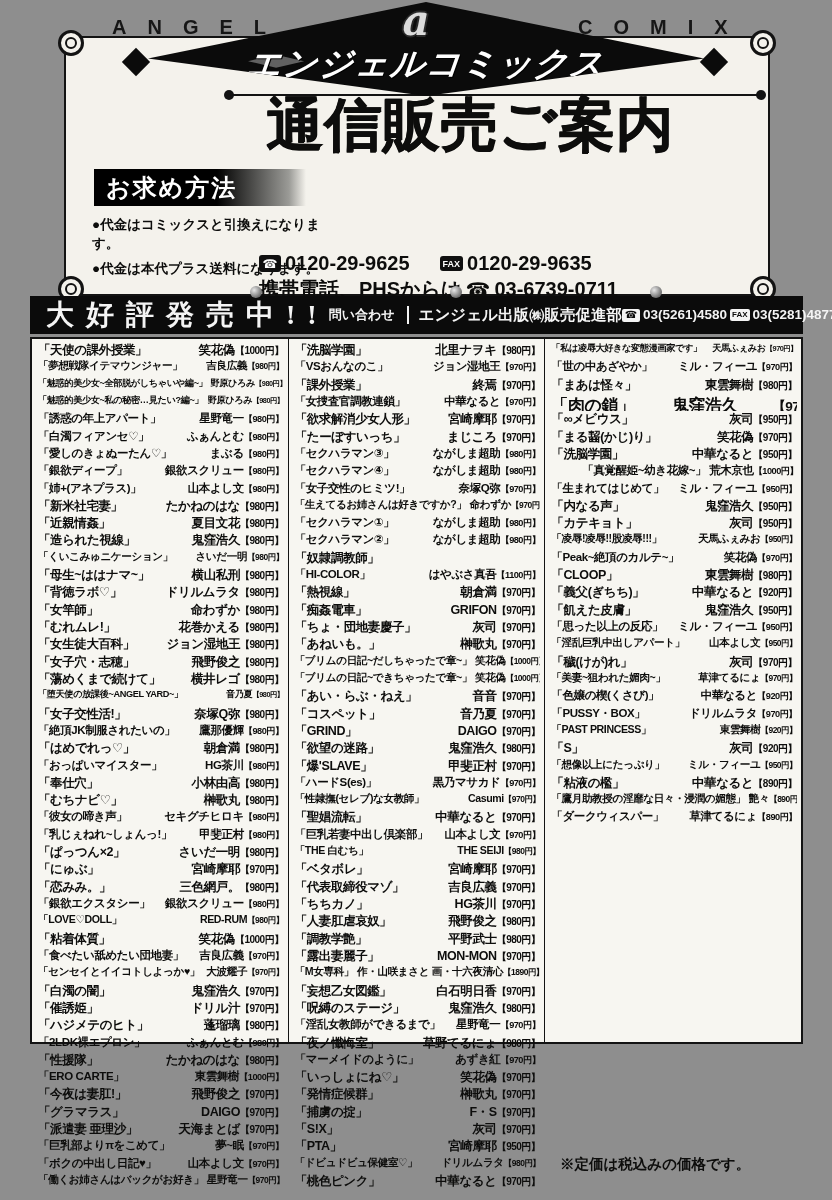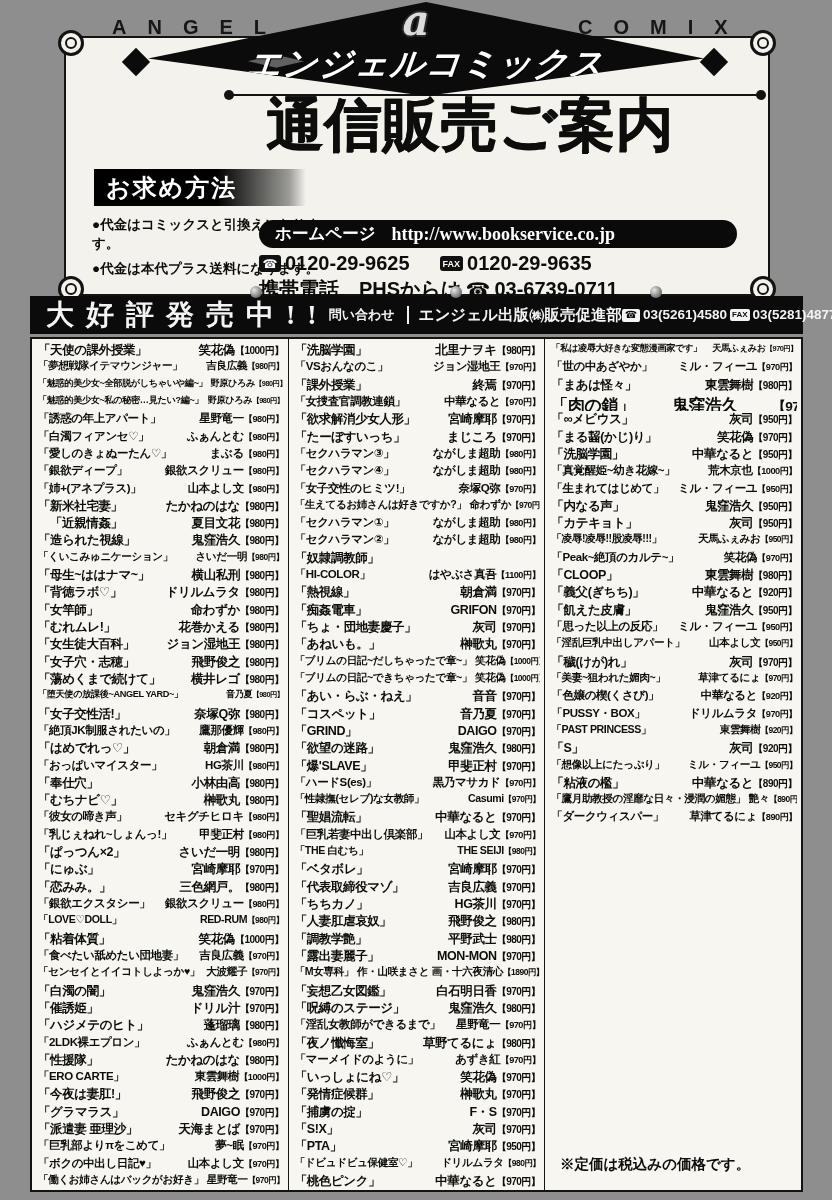--- a/index.html
+++ b/index.html
@@ -69,21 +69,21 @@
   .publisher{display:flex;justify-content:center;line-height:1.15;border-left:2px solid #f4f4f4;
     padding-left:10px;}
   .publisher-name{font-size:15.5px;font-weight:800;white-space:nowrap;}
   .publisher-phones{font-size:13.5px;font-weight:800;display:flex;align-items:center;gap:3px;white-space:nowrap;}
   .ic-inv{display:inline-flex;align-items:center;justify-content:center;background:#f4f4f4;color:#0b0b0b;
     border-radius:2px;font-weight:800;}
   .ic-inv.tel{width:18px;height:13px;font-size:10px;}
   .ic-inv.fax{height:12px;font-size:8px;padding:0 2px;}
 
   
-  .catalog{position:absolute;left:30px;top:337px;width:773px;height:855px;background:#f7f6f1;
+  .catalog{position:absolute;left:30px;top:337px;width:773px;height:707px;background:#f7f6f1;
     border:2.5px solid #131313;box-sizing:border-box;display:flex;z-index:2;}
   .col{flex:1 1 0;padding:3px 4px 0 6px;box-sizing:border-box;min-width:0;}
   .col.divider{border-right:1.5px solid #131313;}
   .col:last-child{position:relative;}
   .row{display:flex;align-items:baseline;height:17.32px;white-space:nowrap;overflow:hidden;}
   .row .t{font-weight:700;letter-spacing:-0.4px;}
   .row .a{margin-left:auto;font-weight:700;padding-left:3px;letter-spacing:-0.4px;}
   .row .p{font-size:0.8em;font-weight:600;letter-spacing:-0.5px;}
   .price-note{position:absolute;bottom:9px;right:10px;font-size:14.5px;font-weight:600;
     font-family:"Liberation Serif","DejaVu Serif",serif;}
@@ -117,24 +117,20 @@
     <div class="order-title">通信販売ご案内</div>
 
     <div class="method-box">お求め方法</div>
 
     <div class="bullets">
       <div class="bullet">●代金はコミックスと引換えになります。</div>
       <div class="bullet">●代金は本代プラス送料になります。</div>
     </div>
 
 
-    <div class="homepage-pill">
-      <span class="homepage-label">ホームページ</span>
-      <span class="homepage-url">http://www.bookservice.co.jp</span>
-    </div>
 
     <div class="phone-line l1">
       <span class="ic-box ic-tel">☎</span>
       <span>0120-29-9625</span>
       <span class="gap"></span>
       <span class="ic-box ic-fax">FAX</span>
       <span>0120-29-9635</span>
     </div>
 
     <div class="phone-line l2">
@@ -208,21 +204,21 @@
         <div class="row" style="font-size: 11.5px;">
           <span class="t">「姉+(アネプラス)」</span>
           <span class="a">山本よし文</span>
           <span class="p">【980円】</span>
         </div>
         <div class="row" style="font-size: 12.5px;">
           <span class="t">「新米社宅妻」</span>
           <span class="a">たかねのはな</span>
           <span class="p">【980円】</span>
         </div>
-        <div class="row" style="font-size: 12.5px; margin-left: 12px;">
+        <div class="row" style="font-size: 12.5px;">
           <span class="t">「近親情姦」</span>
           <span class="a">夏目文花</span>
           <span class="p">【980円】</span>
         </div>
         <div class="row" style="font-size: 12.5px;">
           <span class="t">「造られた視線」</span>
           <span class="a">鬼窪浩久</span>
           <span class="p">【980円】</span>
         </div>
         <div class="row" style="font-size: 10.6px;">
@@ -687,21 +683,21 @@
         <div class="row" style="font-size: 12.5px;">
           <span class="t">「まる齧(かじ)り」</span>
           <span class="a">笑花偽</span>
           <span class="p">【970円】</span>
         </div>
         <div class="row" style="font-size: 12.5px;">
           <span class="t">「洗脳学園」</span>
           <span class="a">中華なると</span>
           <span class="p">【950円】</span>
         </div>
-        <div class="row" style="font-size: 11.5px;">
+        <div class="row" style="font-size: 11.5px; margin-left: 31px;">
           <span class="t">「真覚醒姫~幼き花嫁~」</span>
           <span class="a">荒木京也</span>
           <span class="p">【1000円】</span>
         </div>
         <div class="row" style="font-size: 11.5px;">
           <span class="t">「生まれてはじめて」</span>
           <span class="a">ミル・フィーユ</span>
           <span class="p">【950円】</span>
         </div>
         <div class="row" style="font-size: 12.5px;">

